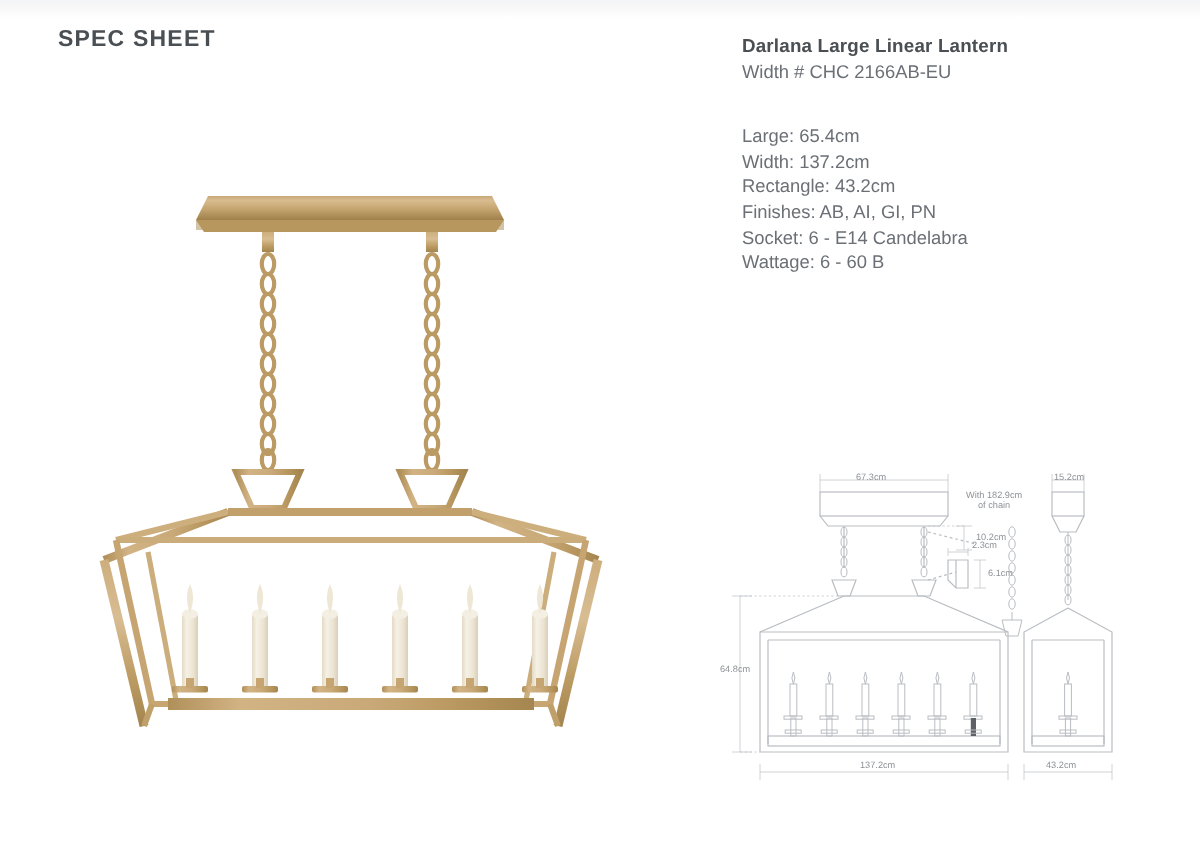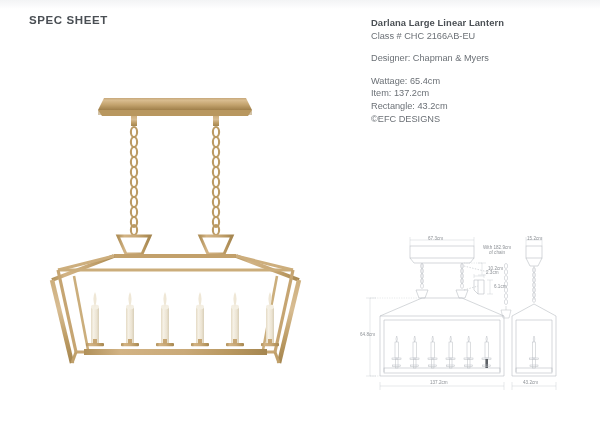--- a/index.html
+++ b/index.html
@@ -85,28 +85,29 @@
 <body>
 
 <div id="page">
 
   <div class="top-band"></div>
 
   <div id="spec-sheet-title">SPEC SHEET</div>
 
   <div id="spec-text">
     <div class="line product-name">Darlana Large Linear Lantern</div>
-    <div class="line">Class # CHC 2166AB-EU</div>
+    <div class="line">Width # CHC 2166AB-EU</div>
     <div class="gap"></div>
-    <div class="line">Designer: Chapman &amp; Myers</div>
     <div class="gap"></div>
-    <div class="line">Wattage: 65.4cm</div>
-    <div class="line">Item: 137.2cm</div>
+    <div class="line">Large: 65.4cm</div>
+    <div class="line">Width: 137.2cm</div>
     <div class="line">Rectangle: 43.2cm</div>
-    <div class="line">©EFC DESIGNS</div>
+    <div class="line">Finishes: AB, AI, GI, PN</div>
+    <div class="line">Socket: 6 - E14 Candelabra</div>
+    <div class="line">Wattage: 6 - 60 B</div>
   </div>
 
   <div id="product-photo">
     <svg viewBox="0 0 320 330" width="320" height="330">
       <defs>
         <linearGradient id="brassV" x1="0" y1="0" x2="0" y2="1">
           <stop offset="0%" stop-color="#cdae7d"></stop>
           <stop offset="35%" stop-color="#d8bd93"></stop>
           <stop offset="70%" stop-color="#bd9c64"></stop>
           <stop offset="100%" stop-color="#a4854f"></stop>

